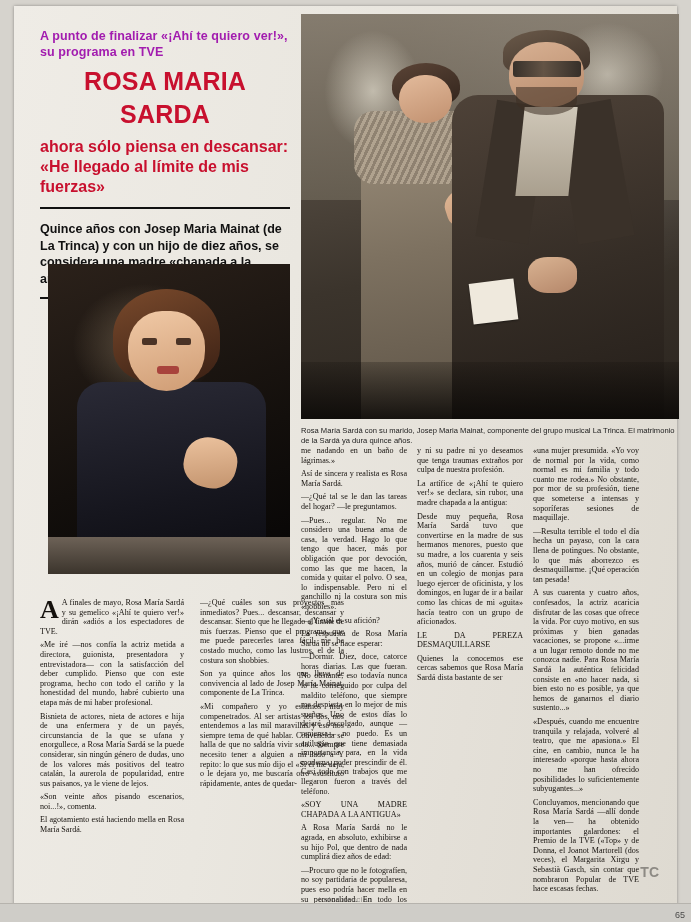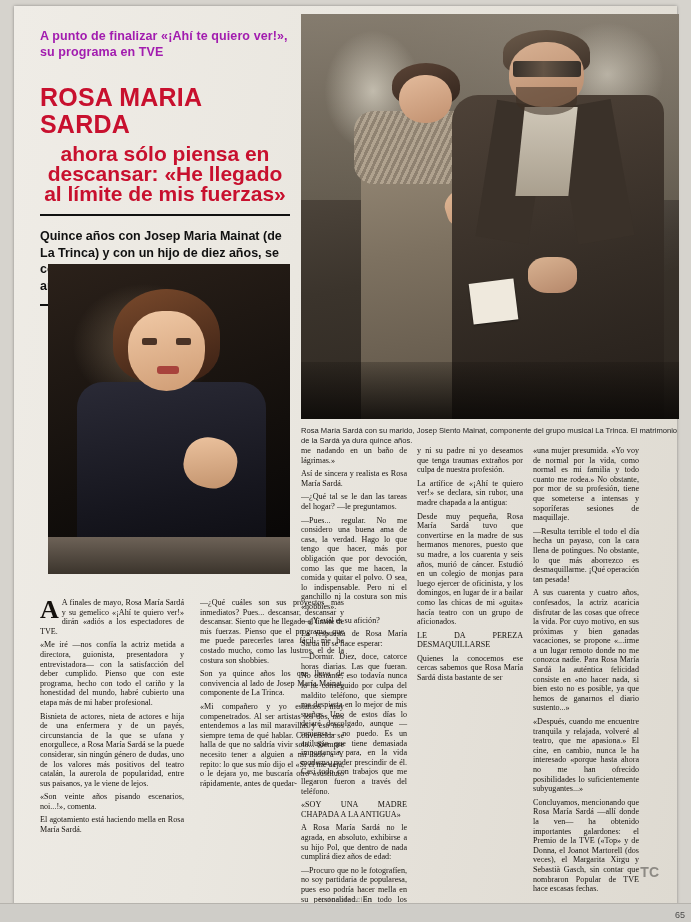--- a/index.html
+++ b/index.html
@@ -8,23 +8,23 @@
   .scan{position:absolute;left:14px;top:6px;width:663px;height:900px;background:#e9e6e0;
         box-shadow:0 0 3px rgba(0,0,0,.35);}
   .paper{position:absolute;left:0;top:0;right:0;bottom:0;
          background:linear-gradient(100deg,#efece6 0%,#eae7e0 40%,#e4e0d8 70%,#dedad1 100%);}
 
   
   .headbox{position:absolute;left:26px;top:22px;width:250px;}
   .kicker{font-family:"Liberation Sans",sans-serif;font-weight:bold;font-size:12.5px;
           line-height:16px;color:#a21caf;letter-spacing:.1px;}
   .title{font-family:"Liberation Sans",sans-serif;font-weight:bold;color:#c8102e;
-         font-size:25px;line-height:27px;letter-spacing:.2px;margin-top:24px;}
+         font-size:25px;line-height:33px;letter-spacing:.2px;margin-top:5px;text-align:center;}
   .subtitle{font-family:"Liberation Sans",sans-serif;font-weight:bold;color:#c8102e;
-            font-size:21px;line-height:20px;margin-top:6px;text-align:center;}
+            font-size:16px;line-height:20px;margin-top:6px;}
   .standfirst{font-family:"Liberation Sans",sans-serif;font-weight:bold;font-size:12.5px;
               line-height:16.5px;color:#111;margin-top:12px;}
   .rule{height:2px;background:#111;margin-top:10px;width:100%;}
 
   
   .photo-main{position:absolute;left:287px;top:8px;width:378px;height:405px;overflow:hidden;
               background:#2c2a28;}
   .pm-bg{position:absolute;inset:0;
     background:
       radial-gradient(circle at 78% 18%,rgba(255,255,255,.18),rgba(255,255,255,0) 45%),
@@ -146,21 +146,21 @@
       <div class="man-lapelR"></div>
       <div class="man-shirt"></div>
       <div class="man-hair"></div>
       <div class="man-head"></div>
       <div class="man-glasses"></div>
       <div class="man-beard"></div>
       <div class="man-hand"></div>
       <div class="paper-note"></div>
       <div class="pm-floor"></div>
     </div>
-    <div class="caption">Rosa María Sardá con su marido, Josep Siento Mainat, componente del grupo musical La Trinca. El matrimonio de la Sardá ya dura quince años.</div>
+    <div class="caption">Rosa María Sardá con su marido, Josep Maria Mainat, componente del grupo musical La Trinca. El matrimonio de la Sardá ya dura quince años.</div>
 
     <div class="photo-sec">
       <div class="ps-bg"></div>
       <div class="ps-glow"></div>
       <div class="ps-body"></div>
       <div class="ps-hair"></div>
       <div class="ps-face"></div>
       <div class="ps-eyeL"></div>
       <div class="ps-eyeR"></div>
       <div class="ps-lips"></div>

